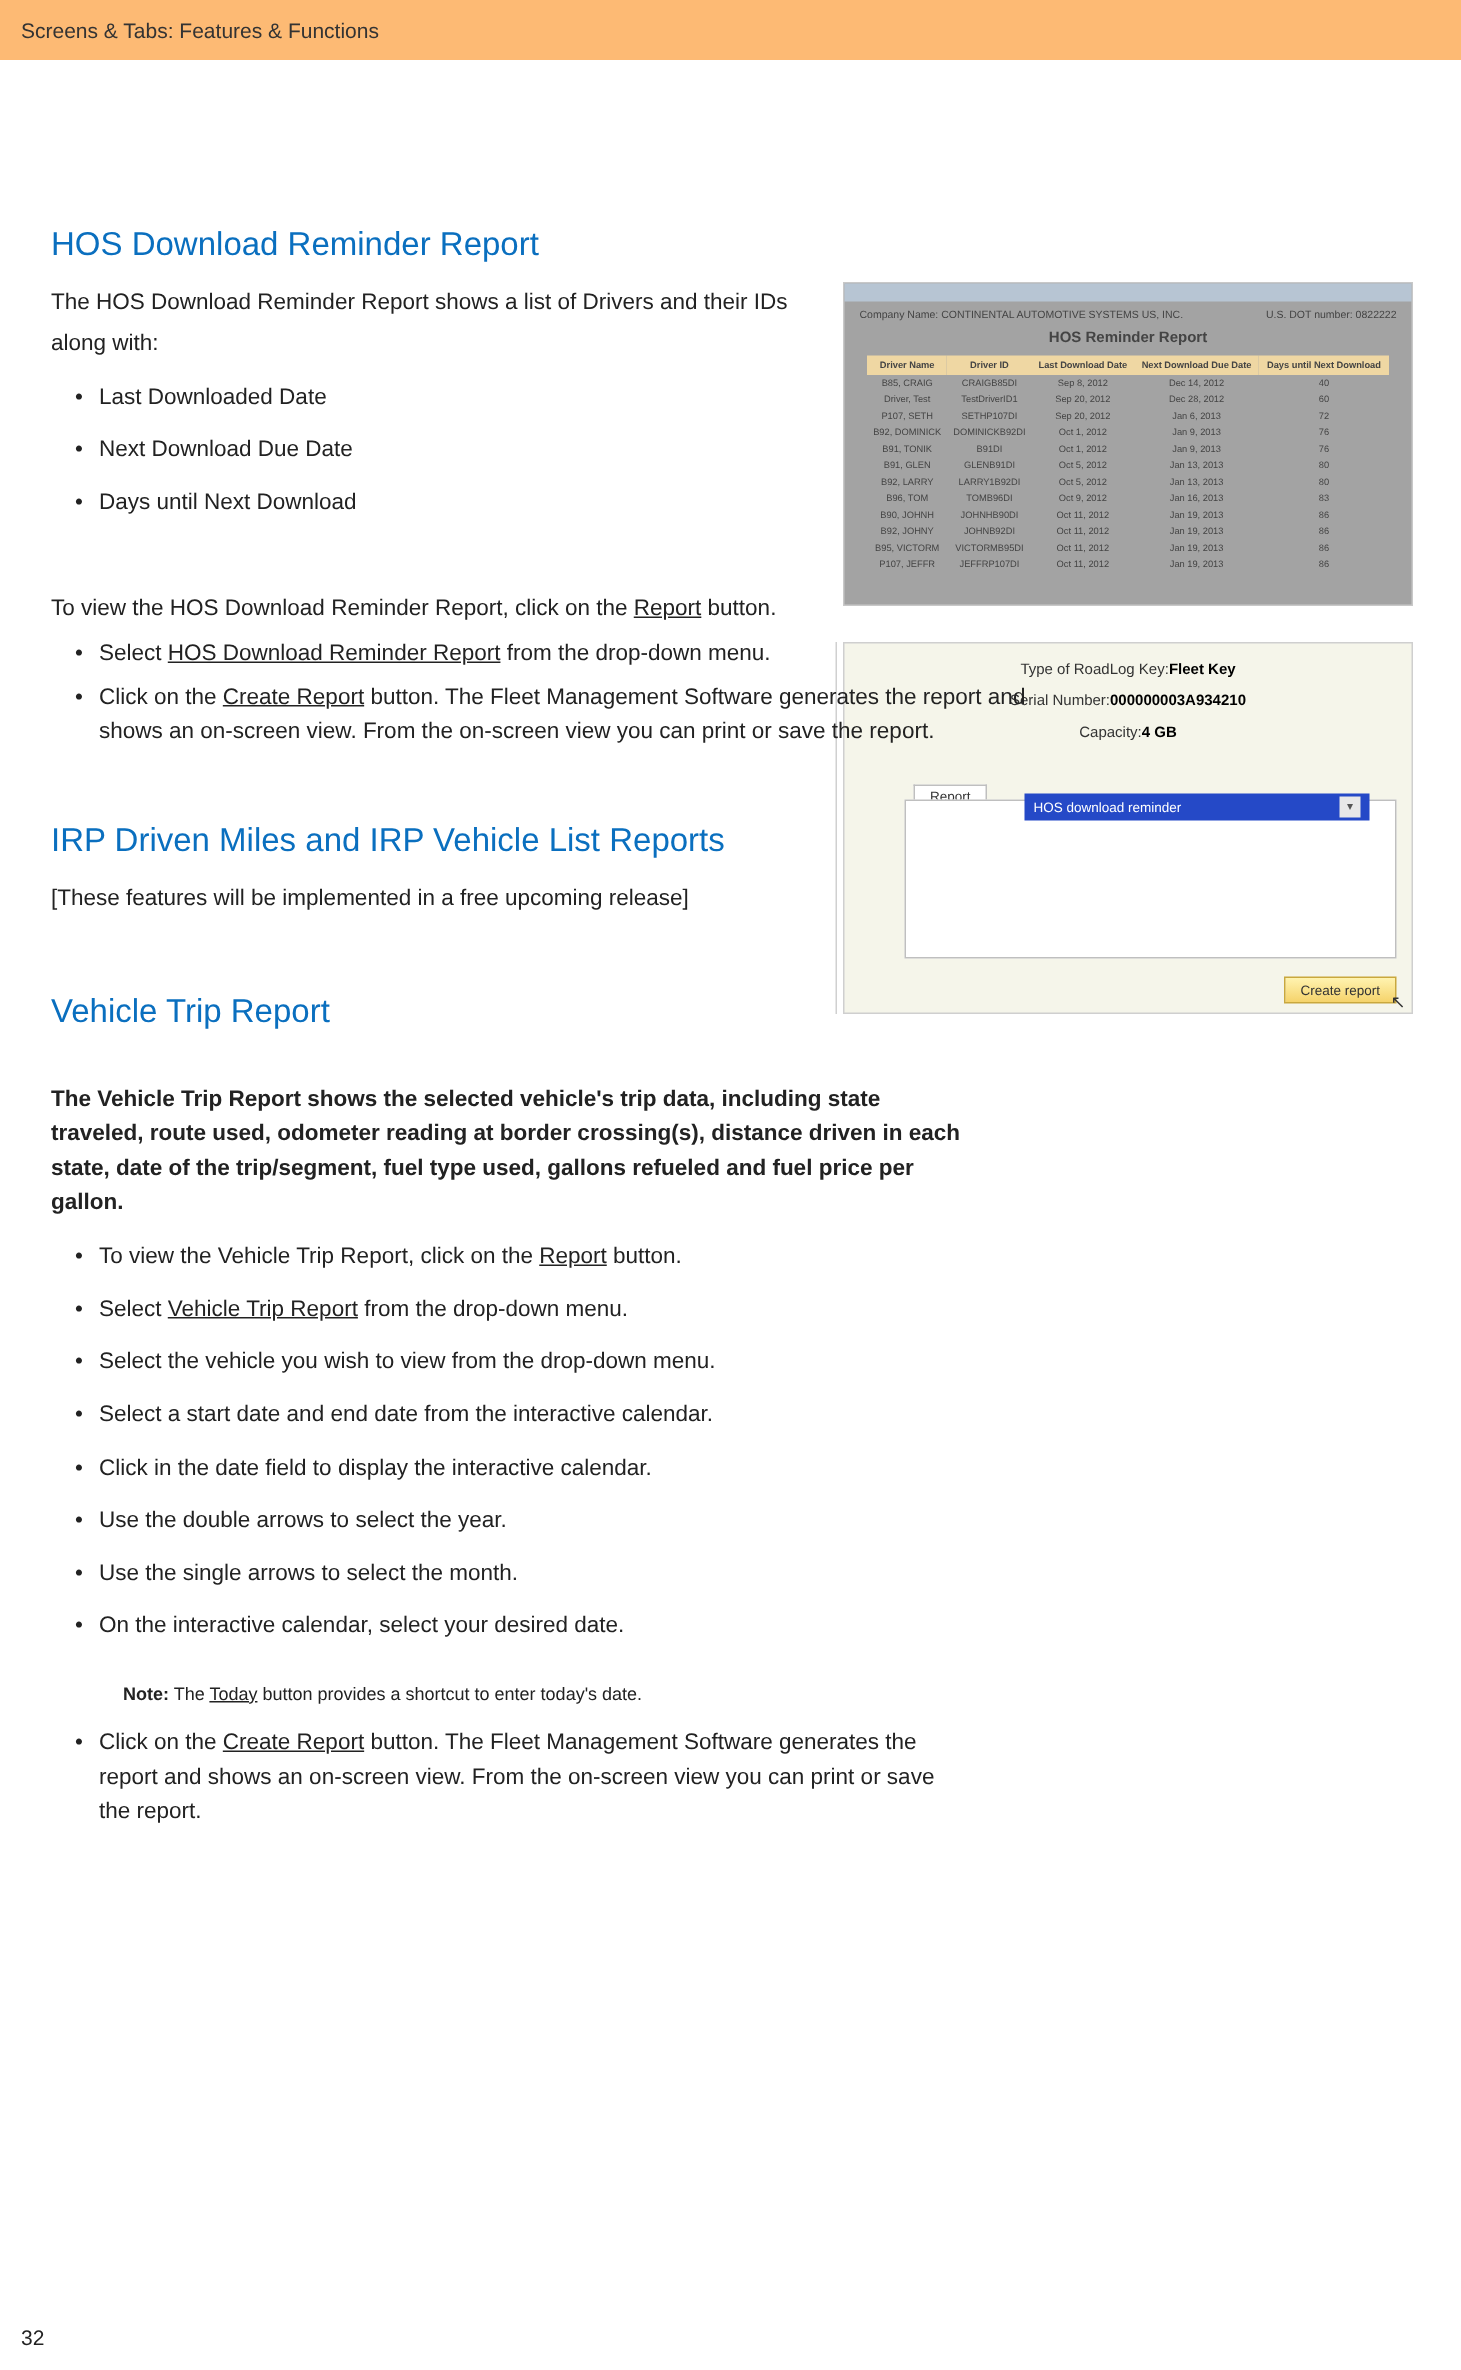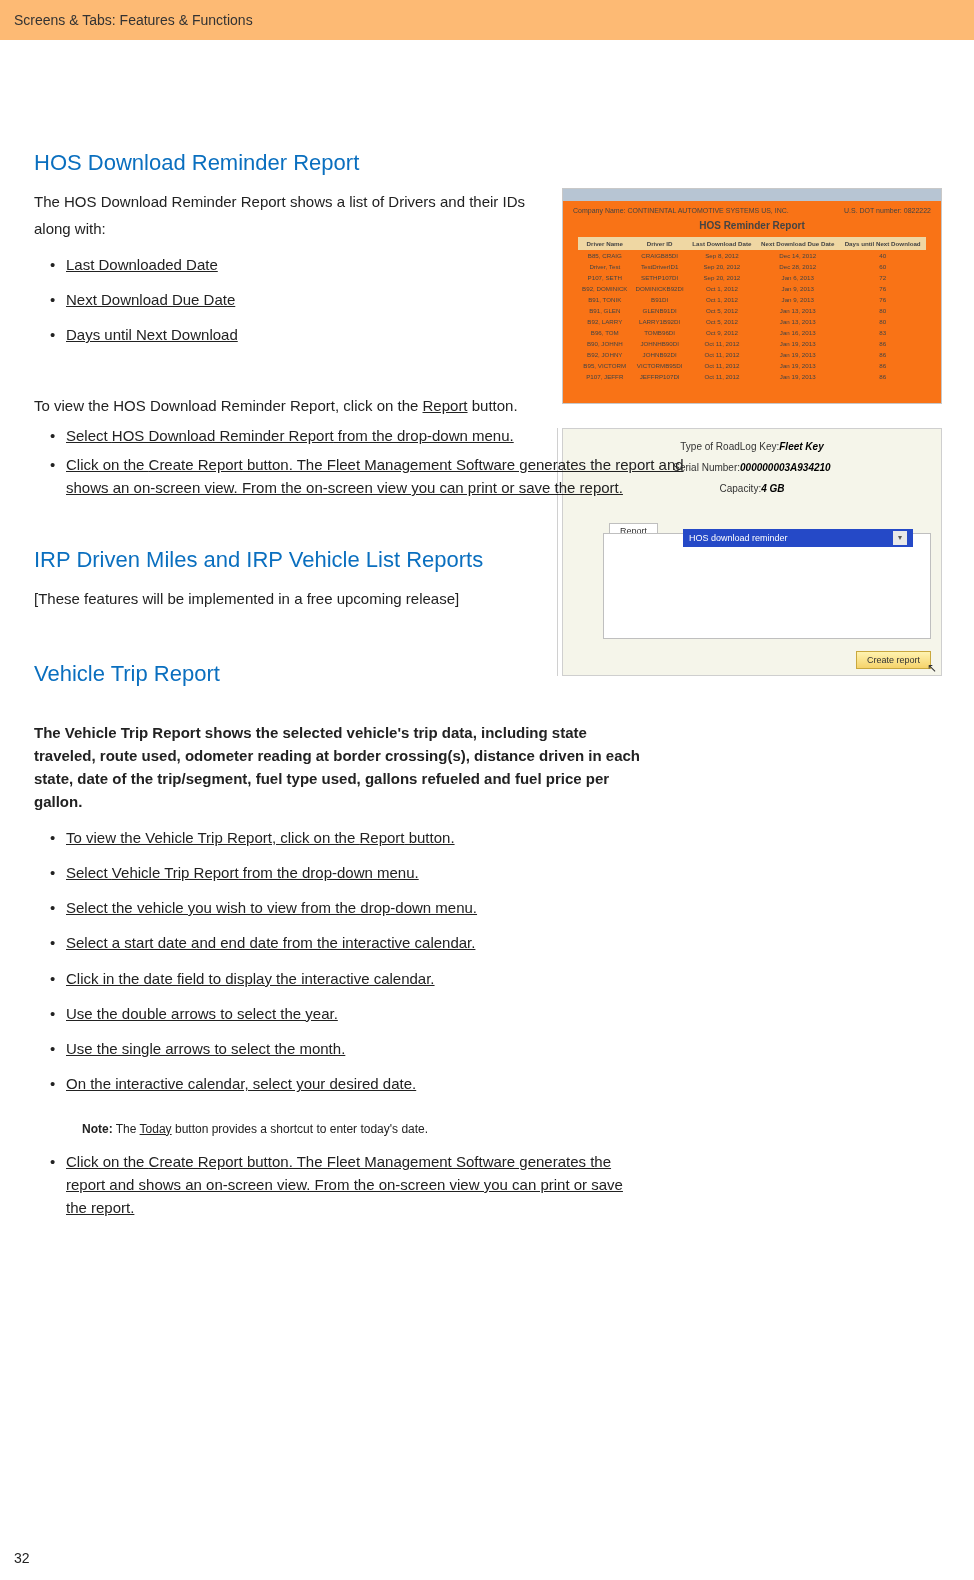--- a/index.html
+++ b/index.html
@@ -3,42 +3,42 @@
 <meta charset="utf-8">
 <style>
   * { box-sizing: border-box; margin: 0; padding: 0; }
   body { font-family: Arial, Helvetica, sans-serif; width: 974px; min-height: 1580px; background: #fff; color:#222; position:relative; }
   .top-bar { background: #fdba74; height: 40px; width:100%; font-size: 14px; color:#333; padding: 12px 0 0 14px; }
   .page-area { padding: 110px 30px 0 34px; position:relative; }
   .left-col { width: 680px; }
   h2.blue { color:#0a6fbf; font-weight:400; font-size:22px; margin-bottom:14px; }
   p.body { font-size:15px; line-height:1.55; color:#222; margin-bottom:4px; }
   ul.bul { list-style:none; padding:0; margin:2px 0 26px 16px; }
-  ul.bul > li { font-size:15px; line-height:1.55; color:#222; margin:12px 0 12px 0; padding-left:16px; position:relative;text-decoration:underline; }
+  ul.bul > li { font-size:15px; line-height:1.55; color:#222; margin:12px 0 12px 0; padding-left:16px; position:relative; }
   ul.bul > li::before { content:"•"; position:absolute; left:0; top:0; }
   ul.tight > li { margin:6px 0; }
   .u { text-decoration: underline; }
   .note { margin: 14px 0 14px 48px; font-size:12px; }
   .note b { font-weight:bold; }
   .spacer { height: 22px; }
   .page-num { position:absolute; bottom:14px; left:14px; font-size:14px; color:#222; }
 
   
-  .shot1 { position:absolute; right:32px; top:148px; width:380px; height:216px; border:1px solid #c8c8c8; background:#f97316; font-size:7px; color:#444; }
+  .shot1 { position:absolute; right:32px; top:148px; width:380px; height:216px; border:1px solid #c8c8c8; background:#a3a3a3; font-size:7px; color:#444; }
   .shot1 .hdrband { background:#b7c5d3; height:12px; }
   .shot1 .company { padding:6px 10px 2px 10px; display:flex; justify-content:space-between; font-size:7px; }
   .shot1 .title { text-align:center; font-weight:bold; font-size:10px; margin:4px 0 6px; }
   .shot1 table { width:92%; margin:0 auto; border-collapse:collapse; font-size:6.2px; }
   .shot1 th { background:#efd7a3; padding:3px 2px; font-weight:bold; }
   .shot1 td { padding:2px 2px; text-align:center; }
 
   .shot2 { position:absolute; right:32px; top:388px; width:380px; height:248px; background:#f5f5ea; border:1px solid #cfcfcf; font-size:10px; color:#333; }
   .shot2 .toprows { padding:12px 14px; }
   .shot2 .row { display:flex; justify-content:center; margin-bottom:10px; }
-  .shot2 .row .val { font-weight:bold; font-style:italic; color:#000; font-size:10px; }
+  .shot2 .row .val { font-weight:bold; color:#000; font-size:10px; }
   .shot2 .tabbox { position:absolute; left:40px; top:104px; right:10px; bottom:36px; background:#fff; border:1px solid #bfbfbf; }
   .shot2 .tabname { position:absolute; left:46px; top:94px; font-size:9px; background:#fff; border:1px solid #bfbfbf; border-bottom:none; padding:2px 10px; }
   .shot2 .dd { position:absolute; left:120px; top:100px; width:230px; height:18px; background:#2549c7; color:#fff; font-size:9px; padding:2px 6px; display:flex; justify-content:space-between; align-items:center; }
   .shot2 .dd .arrow { width:14px; height:14px; background:#e8e8e8; color:#555; text-align:center; line-height:14px; font-size:8px; }
   .shot2 .btn { position:absolute; right:10px; bottom:6px; background:linear-gradient(#fff3b0,#f5d36b); border:1px solid #c9a83e; font-size:9px; padding:3px 10px; }
   .shot2 .cursor { position:absolute; right:4px; bottom:0px; font-size:12px; }
   .vline { position:absolute; right:416px; top:388px; width:1px; height:248px; background:#d0d0d0; }
 </style>
 </head>
 <body>

